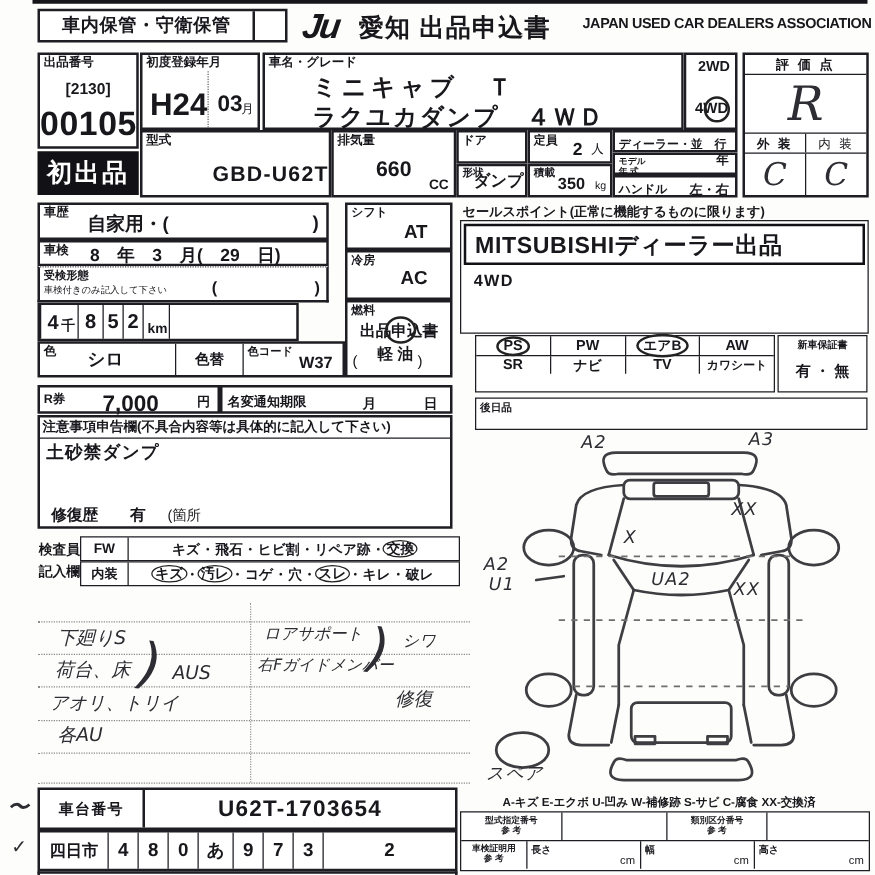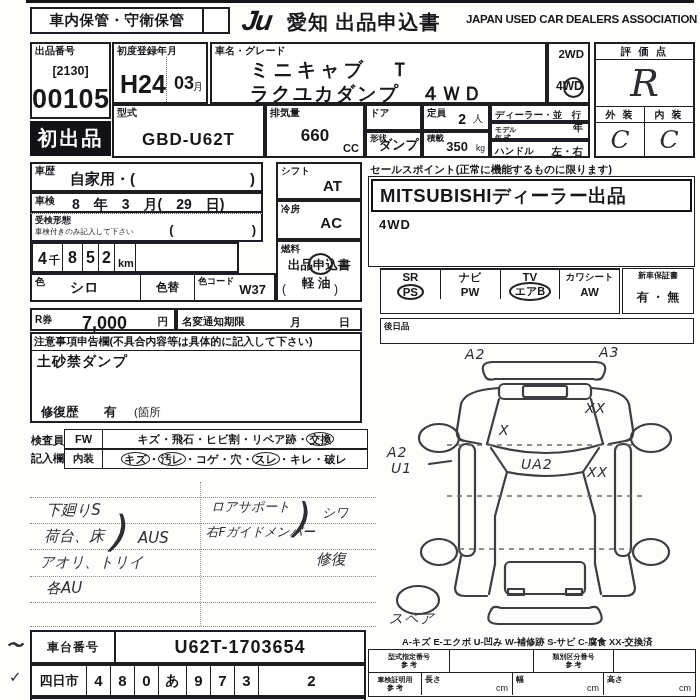--- a/index.html
+++ b/index.html
@@ -62,31 +62,31 @@
   <div class="a b" style="right:4px;top:4px;font-size:11.5px">2WD</div>
   <div class="a b" style="left:7px;bottom:9px;font-size:12px">4WD</div>
   <div class="circ" style="left:14px;bottom:4px;width:21px;height:21px"></div>
 </div>
 
 <div class="bx" style="left:594px;top:42px;width:101px;height:116px">
   <div class="ctr" style="height:16px;border-bottom:1.5px solid #1d1d23;font-size:10.5px;font-weight:bold;letter-spacing:2px">評 価 点</div>
   <div class="ctr hand script" style="height:46px;font-size:38px">R</div>
   <div style="display:flex;height:17px;border-top:1.5px solid #1d1d23;border-bottom:1.5px solid #1d1d23">
     <div class="ctr" style="flex:1;font-size:10px;font-weight:bold;letter-spacing:2px">外 装</div>
-    <div class="ctr" style="flex:1;border-left:1.5px solid #1d1d23;font-size:10px;font-weight:bold;letter-spacing:2px">内 装</div>
+    <div class="ctr" style="flex:1;border-left:1.5px solid #1d1d23;font-size:10px;font-weight:normal;letter-spacing:2px">内 装</div>
   </div>
   <div style="display:flex;height:33px">
     <div class="ctr hand script" style="flex:1;font-size:25px">C</div>
     <div class="ctr hand script" style="flex:1;border-left:1.5px solid #1d1d23;font-size:25px">C</div>
   </div>
 </div>
 
 <div class="bx" style="left:112px;top:104px;width:153px;height:54px">
   <div class="lb a" style="left:3px;top:2px">型式</div>
-  <div class="a b" style="left:0;top:24px;width:100%;text-align:center;font-size:17px;letter-spacing:1px">GBD-U62T</div>
+  <div class="a b" style="left:0;top:24px;width:100%;text-align:right;font-size:17px;letter-spacing:1px">GBD-U62T</div>
 </div>
 <div class="bx" style="left:265px;top:104px;width:100px;height:54px">
   <div class="lb a" style="left:3px;top:2px">排気量</div>
   <div class="a b" style="left:0;top:20px;width:100%;text-align:center;font-size:17px">660</div>
   <div class="a b" style="right:4px;bottom:2px;font-size:11px">CC</div>
 </div>
 <div class="bx" style="left:365px;top:104px;width:57px;height:27px">
   <div class="lb a" style="left:3px;top:2px;font-size:9.5px">ドア</div>
 </div>
 <div class="bx" style="left:365px;top:131px;width:57px;height:27px">
@@ -175,46 +175,46 @@
 
 <div class="a b" style="left:370px;top:163px;font-size:10.5px">セールスポイント(正常に機能するものに限ります)</div>
 <div class="bx1" style="left:368px;top:176px;width:327px;height:91px">
   <div style="position:absolute;left:2px;top:2px;right:2px;height:33px;border:2.5px solid #121216;display:flex;align-items:center">
     <span class="b" style="font-size:18.5px;letter-spacing:0.5px;padding-left:7px;white-space:nowrap">MITSUBISHIディーラー出品</span>
   </div>
   <div class="a b" style="left:10px;top:40px;font-size:13px;letter-spacing:1px">4WD</div>
 </div>
 
 <div class="bx1" style="left:380px;top:268px;width:240px;height:46px">
+  <div style="display:flex;height:15px">
+    <div class="ctr" style="flex:1">
+        <span class="b circled" style="font-size:11.5px">PS</span>
+      </div>
+    <div class="ctr cell" style="flex:1">
+        <span class="b" style="font-size:11.5px">PW</span>
+      </div>
+    <div class="ctr cell" style="flex:1">
+        <span class="b circled" style="font-size:11px">エアB</span>
+      </div>
+    <div class="ctr cell" style="flex:1">
+        <span class="b" style="font-size:11.5px">AW</span>
+      </div>
+  </div>
   <div style="display:flex;height:15px;border-top:1.2px solid #1d1d23">
     <div class="ctr" style="flex:1">
         <span class="b" style="font-size:11.5px">SR</span>
       </div>
     <div class="ctr cell" style="flex:1">
         <span class="b" style="font-size:11px">ナビ</span>
       </div>
     <div class="ctr cell" style="flex:1">
         <span class="b" style="font-size:11.5px">TV</span>
       </div>
     <div class="ctr cell" style="flex:1">
         <span class="b" style="font-size:9.5px">カワシート</span>
-      </div>
-  </div>
-  <div style="display:flex;height:15px">
-    <div class="ctr" style="flex:1">
-        <span class="b circled" style="font-size:11.5px">PS</span>
-      </div>
-    <div class="ctr cell" style="flex:1">
-        <span class="b" style="font-size:11.5px">PW</span>
-      </div>
-    <div class="ctr cell" style="flex:1">
-        <span class="b circled" style="font-size:11px">エアB</span>
-      </div>
-    <div class="ctr cell" style="flex:1">
-        <span class="b" style="font-size:11.5px">AW</span>
       </div>
   </div>
 </div>
 <div class="bx1" style="left:622px;top:268px;width:72px;height:46px">
   <div class="ctr b" style="height:13px;font-size:8px">新車保証書</div>
   <div class="ctr b" style="height:30px;font-size:12px">有 ・ 無</div>
 </div>
 <div class="bx1" style="left:380px;top:318px;width:314px;height:26px">
   <div class="a b" style="left:3px;top:2px;font-size:8.5px">後日品</div>
 </div>

